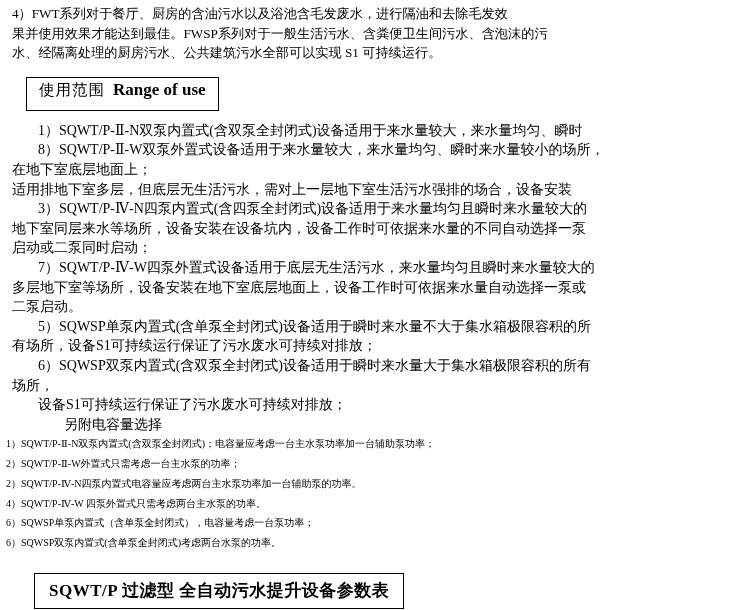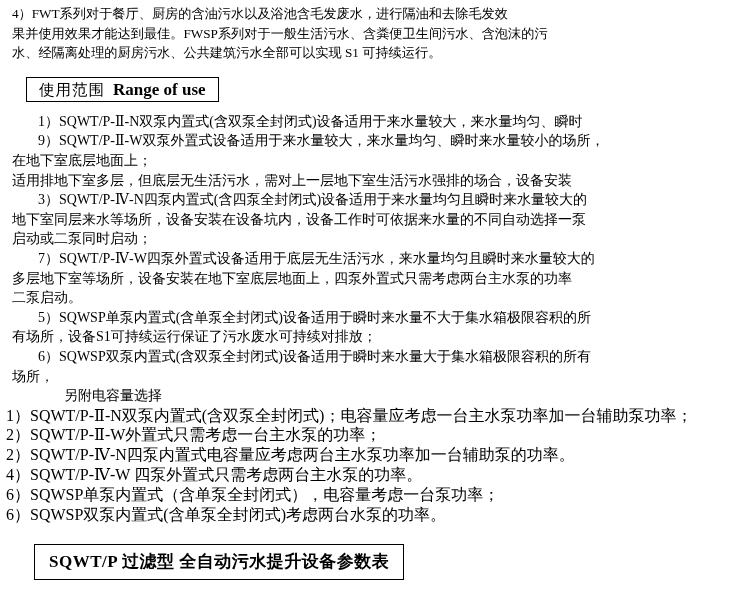--- a/index.html
+++ b/index.html
@@ -27,21 +27,21 @@
   .top-block .line {
     margin: 0 22px 0 12px;
     font-size: 13.2px;
     line-height: 19.6px;
   }
 
   
   .heading-box {
     display: inline-block;
     border: 1.3px solid #000;
-    padding: 3px 12px 3px 12px;
+    padding: 3px 12px 12px 12px;
     margin: 14px 0 10px 26px;
     line-height: 1.0;
   }
   .heading-box .cn {
     font-size: 15.5px;
     font-family: "Liberation Serif", "DejaVu Serif", serif;
     letter-spacing: 1px;
   }
   .heading-box .en {
     font-size: 17px;
@@ -64,21 +64,21 @@
   }
   .sub-note {
     text-indent: 52px;
   }
 
   .cap-list {
     margin: 0 24px 0 6px;
   }
   .cap-list p {
     margin: 0;
-    font-size: 16px;
+    font-size: 10px;
     line-height: 19.8px;
   }
 
   
   .table-title-box {
     display: inline-block;
     border: 1.3px solid #000;
     padding: 5px 14px 6px 14px;
     margin: 20px 0 12px 34px;
     font-size: 17px;
@@ -96,33 +96,34 @@
     <div class="line">果并使用效果才能达到最佳。FWSP系列对于一般生活污水、含粪便卫生间污水、含泡沫的污</div>
     <div class="line">水、经隔离处理的厨房污水、公共建筑污水全部可以实现 S1 可持续运行。</div>
   </div>
 
   <div class="heading-box">
     <span class="cn">使用范围</span><span class="en">Range of use</span>
   </div>
 
   <div class="body-list">
     <p class="ind">1）SQWT/P-Ⅱ-N双泵内置式(含双泵全封闭式)设备适用于来水量较大，来水量均匀、瞬时</p>
-    <p class="ind">9）SQWT/P-Ⅱ-W双泵外置式设备适用于来水量较大，来水量均匀、瞬时来水量较小的场所，</p>
+    <p class="ind">8）SQWT/P-Ⅱ-W双泵外置式设备适用于来水量较大，来水量均匀、瞬时来水量较小的场所，</p>
     <p>在地下室底层地面上；</p>
     <p>适用排地下室多层，但底层无生活污水，需对上一层地下室生活污水强排的场合，设备安装</p>
     <p class="ind">3）SQWT/P-Ⅳ-N四泵内置式(含四泵全封闭式)设备适用于来水量均匀且瞬时来水量较大的</p>
     <p>地下室同层来水等场所，设备安装在设备坑内，设备工作时可依据来水量的不同自动选择一泵</p>
     <p>启动或二泵同时启动；</p>
     <p class="ind">7）SQWT/P-Ⅳ-W四泵外置式设备适用于底层无生活污水，来水量均匀且瞬时来水量较大的</p>
-    <p>多层地下室等场所，设备安装在地下室底层地面上，四泵外置式只需考虑两台主水泵的功率</p>
+    <p>多层地下室等场所，设备安装在地下室底层地面上，设备工作时可依据来水量自动选择一泵或</p>
     <p>二泵启动。</p>
     <p class="ind">5）SQWSP单泵内置式(含单泵全封闭式)设备适用于瞬时来水量不大于集水箱极限容积的所</p>
     <p>有场所，设备S1可持续运行保证了污水废水可持续对排放；</p>
     <p class="ind">6）SQWSP双泵内置式(含双泵全封闭式)设备适用于瞬时来水量大于集水箱极限容积的所有</p>
     <p>场所，</p>
+    <p class="ind">设备S1可持续运行保证了污水废水可持续对排放；</p>
     <p class="sub-note">另附电容量选择</p>
   </div>
 
   <div class="cap-list">
     <p>1）SQWT/P-Ⅱ-N双泵内置式(含双泵全封闭式)；电容量应考虑一台主水泵功率加一台辅助泵功率；</p>
     <p>2）SQWT/P-Ⅱ-W外置式只需考虑一台主水泵的功率；</p>
     <p>2）SQWT/P-Ⅳ-N四泵内置式电容量应考虑两台主水泵功率加一台辅助泵的功率。</p>
     <p>4）SQWT/P-Ⅳ-W 四泵外置式只需考虑两台主水泵的功率。</p>
     <p>6）SQWSP单泵内置式（含单泵全封闭式），电容量考虑一台泵功率；</p>
     <p>6）SQWSP双泵内置式(含单泵全封闭式)考虑两台水泵的功率。</p>

